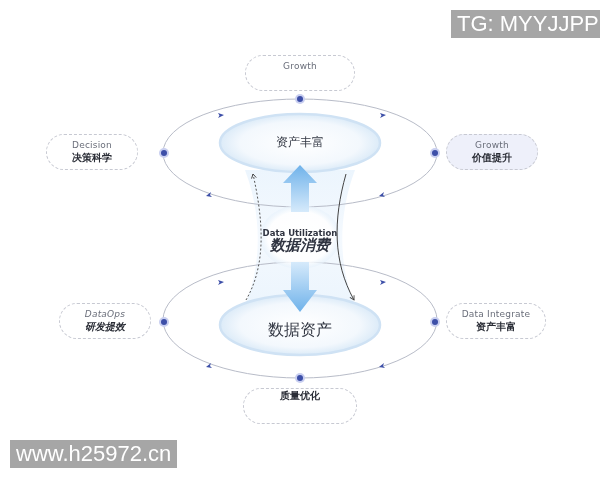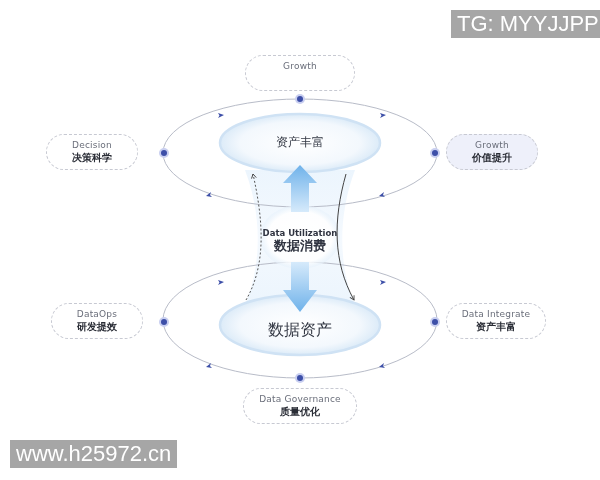--- a/index.html
+++ b/index.html
@@ -104,46 +104,45 @@
     <circle cx="300" cy="378" r="5" fill="#c9cff0"></circle>
       <circle cx="300" cy="378" r="3" fill="#3d4fa8"></circle>
   </g>
 </svg>
 
 <div class="center-label" style="left:250px; top:134px; width:100px; font-size:12px;">资产丰富</div>
 <div class="center-label" style="left:250px; top:320px; width:100px; font-size:16px;">数据资产</div>
 
 <div class="center-label" style="left:250px; top:228px; width:100px;">
   <div style="font-size:8.5px; line-height:11px; font-weight:bold; color:#2f3340;">Data Utilization</div>
-  <div style="font-size:13px; line-height:13px; font-weight:bold; color:#2f3340;">数据消费</div>
+  <div style="font-size:15px; line-height:13px; font-weight:bold; color:#2f3340;font-style:italic;">数据消费</div>
 </div>
 
 <div class="node" style="left:245px; top:55px; width:110px; height:36px;">
   <div class="en" style="margin-top:4px;">Growth</div>
 </div>
 
 <div class="node" style="left:46px; top:134px; width:92px; height:36px;">
   <div class="en" style="margin-top:4px;">Decision</div>
   <div class="zh">决策科学</div>
 </div>
 
 <div class="node highlight" style="left:446px; top:134px; width:92px; height:36px;">
   <div class="en" style="margin-top:4px;">Growth</div>
   <div class="zh">价值提升</div>
 </div>
 
-<div class="node" style="left:51px; top:303px; width:92px; height:36px;">
+<div class="node" style="left:59px; top:303px; width:92px; height:36px;font-style:italic;">
   <div class="en" style="margin-top:4px;">DataOps</div>
   <div class="zh">研发提效</div>
 </div>
 
 <div class="node" style="left:446px; top:303px; width:100px; height:36px;">
   <div class="en" style="margin-top:4px;">Data Integrate</div>
   <div class="zh">资产丰富</div>
 </div>
 
 <div class="node" style="left:243px; top:388px; width:114px; height:36px;">
-  <div class="en" style="margin-top:4px;">Data Governance</div>
   <div class="zh">质量优化</div>
 </div>
 
 <div class="watermark" style="left:451px; top:10px;">TG: MYYJJPP</div>
 <div class="watermark" style="left:10px; top:440px;">www.h25972.cn</div>
 
 </body></html>

